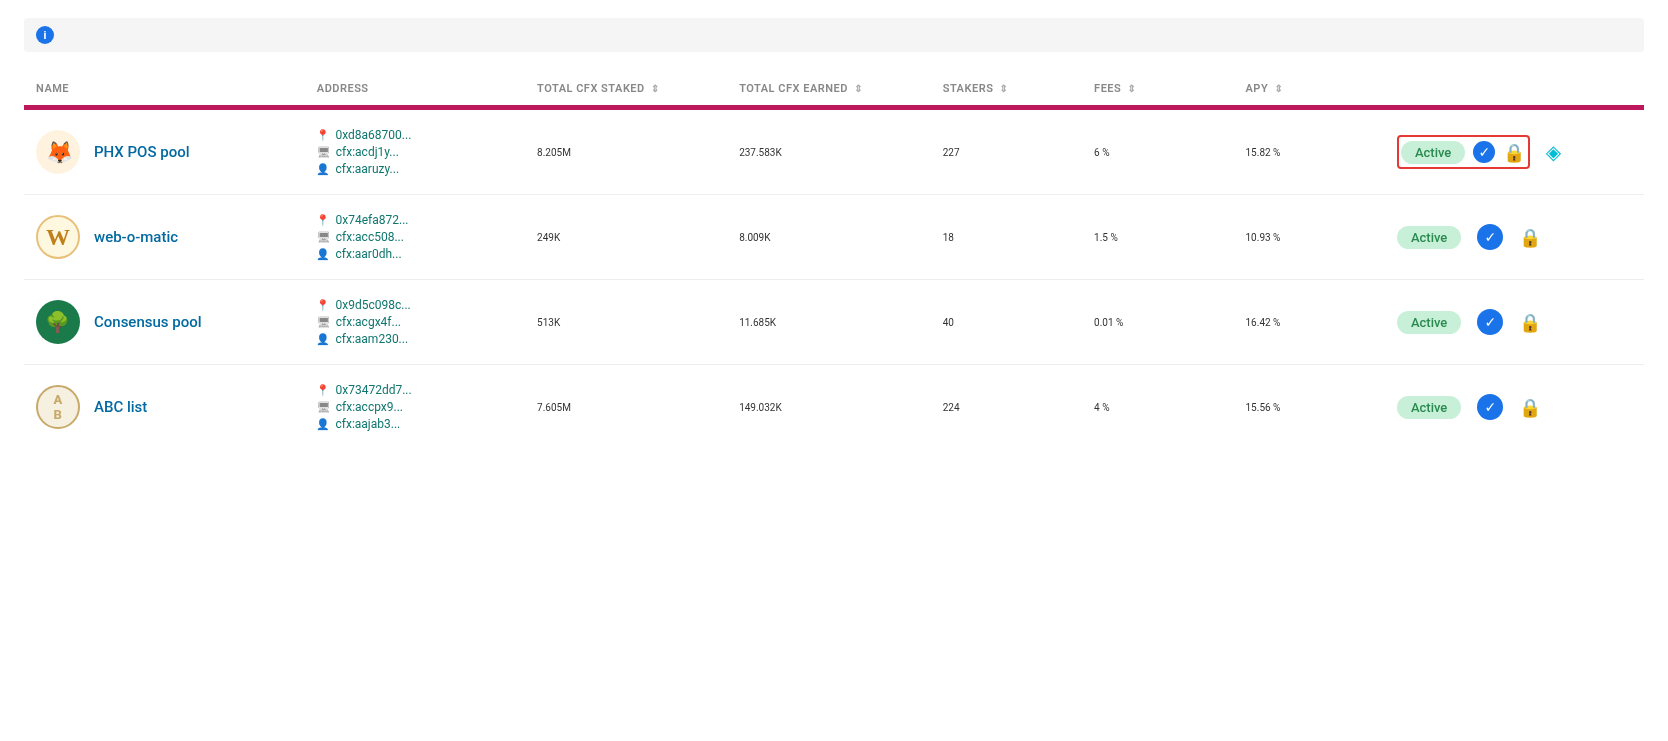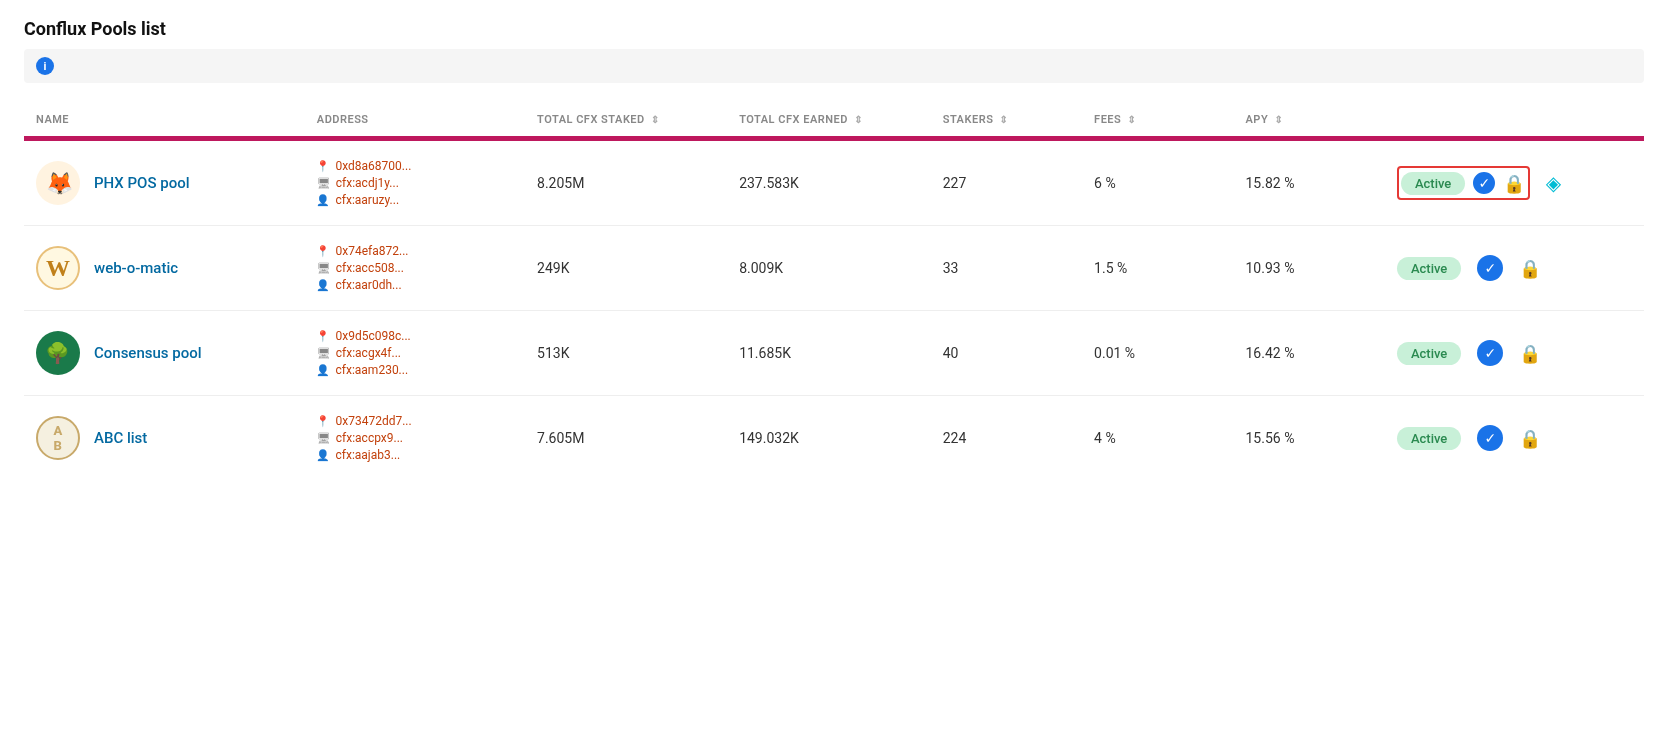--- a/index.html
+++ b/index.html
@@ -122,26 +122,26 @@
       margin-bottom: 3px;
       font-size: 13px;
       color: #1a73e8;
     }
     .addr-row:last-child { margin-bottom: 0; }
     .addr-icon {
       font-size: 11px;
       color: #888;
     }
     .addr-link {
-      color: #c2410c;
+      color: #0f766e;
       text-decoration: none;
       font-size: 12px;
     }
     .numeric-cell {
-      font-size: 14px;
+      font-size: 10px;
       color: #333;
       min-width: 110px;
     }
     .status-badge {
       display: inline-block;
       background: #c8f0d8;
       color: #2a8a50;
       border-radius: 20px;
       padding: 4px 14px;
       font-size: 13px;
@@ -196,21 +196,20 @@
     .abc-logo {
       font-size: 16px;
       font-weight: 700;
       color: #c8a96a;
     }
   </style>
 </head>
 <body>
 
 <div class="page-wrapper">
-  <div class="page-title">Conflux Pools list</div>
 
   <div class="info-banner">
     <div class="info-icon">i</div>
   </div>
 
   <table>
     <thead>
       <tr>
         <th>
           <span>NAME</span>
@@ -304,21 +303,21 @@
         <span class="addr-icon">🖥</span>
         <a class="addr-link" href="#">cfx:acc508...</a>
       </div>
       <div class="addr-row">
         <span class="addr-icon">👤</span>
         <a class="addr-link" href="#">cfx:aar0dh...</a>
       </div>
     </td>
     <td class="numeric-cell">249K</td>
     <td class="numeric-cell">8.009K</td>
-    <td class="numeric-cell">33</td>
+    <td class="numeric-cell">18</td>
     <td class="numeric-cell">1.5 %</td>
     <td class="numeric-cell">10.93 %</td>
     <td>
       <div class="active-cell-wrapper">
         <span class="status-badge">Active</span>
         <div class="verified-icon" style="background:#1a73e8;">✓</div>
         <span class="lock-icon">🔒</span>
       </div>
           </td>
   </tr>

